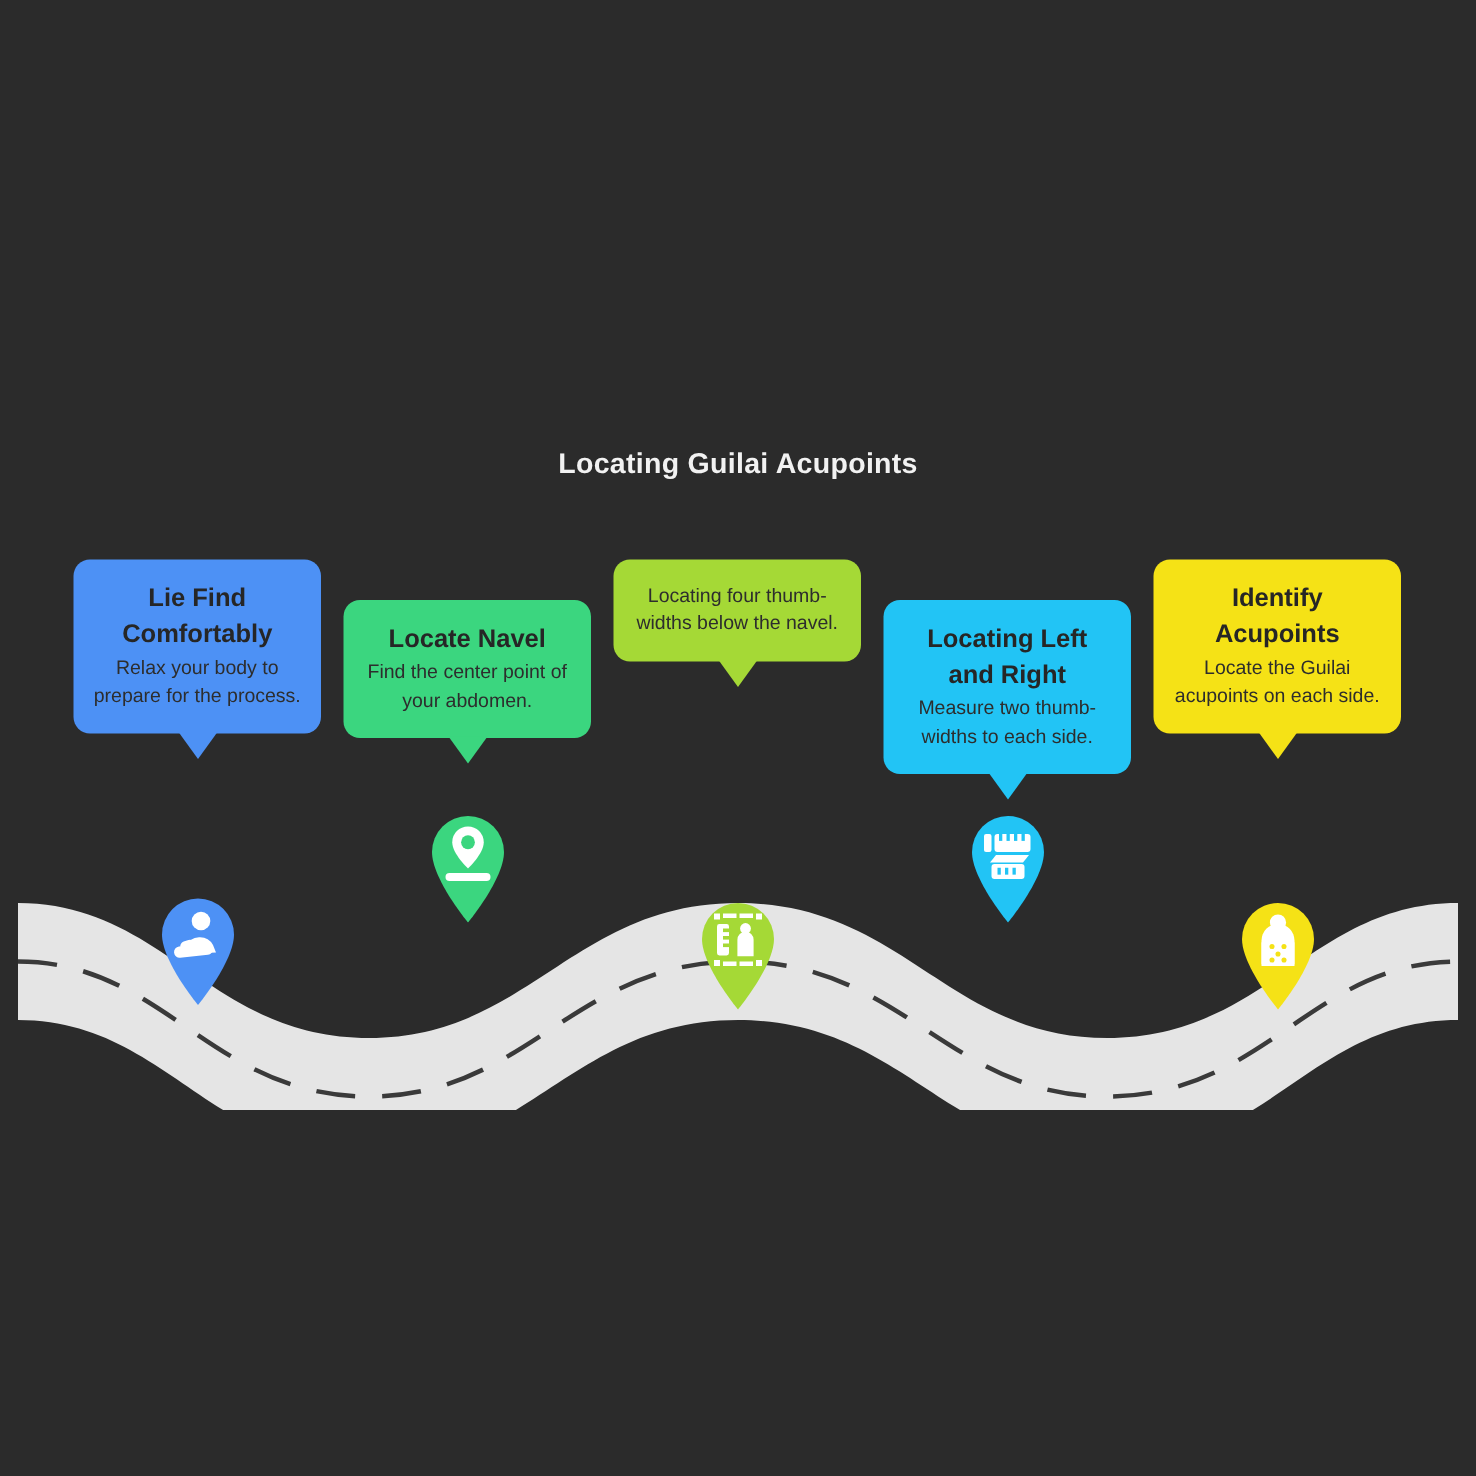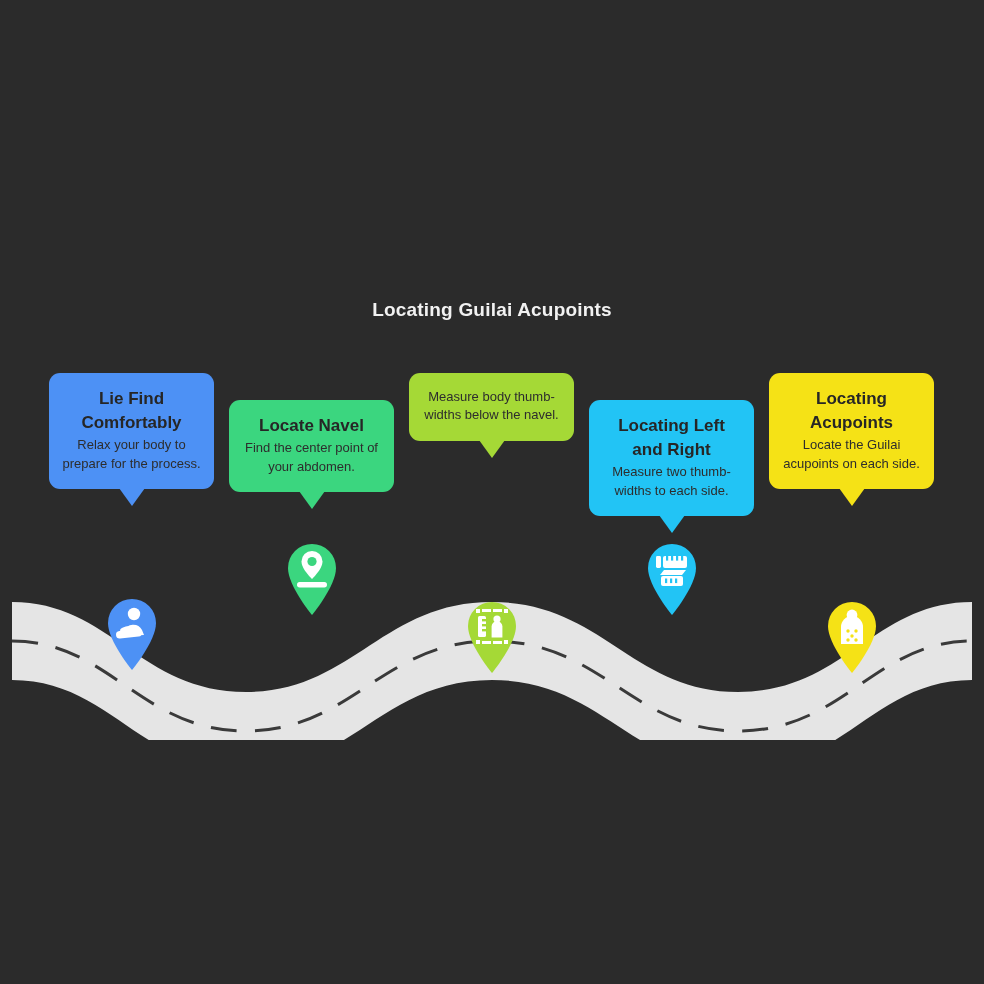--- a/index.html
+++ b/index.html
@@ -89,32 +89,32 @@
     <div class="tail"></div>
   </div>
 
   <div class="card" style="left:229px;top:400px;background:#3bd67f;color:#3bd67f;">
     <div class="c-title">Locate Navel</div>
     <div class="c-desc">Find the center point of your abdomen.</div>
     <div class="tail"></div>
   </div>
 
   <div class="card" style="left:409px;top:373px;background:#a5d936;color:#a5d936;">
-    <div class="c-desc">Measure body thumb-widths below the navel.</div>
+    <div class="c-desc">Locating four thumb-widths below the navel.</div>
     <div class="tail"></div>
   </div>
 
   <div class="card" style="left:589px;top:400px;background:#22c4f5;color:#22c4f5;">
     <div class="c-title">Locating Left and Right</div>
     <div class="c-desc">Measure two thumb-widths to each side.</div>
     <div class="tail"></div>
   </div>
 
   <div class="card" style="left:769px;top:373px;background:#f5e216;color:#f5e216;">
-    <div class="c-title">Locating Acupoints</div>
+    <div class="c-title">Identify Acupoints</div>
     <div class="c-desc">Locate the Guilai acupoints on each side.</div>
     <div class="tail"></div>
   </div>
 
   <div class="pin" style="left:104px;top:597px;">
     <svg viewBox="0 0 56 74">
       <path fill="#4d91f5" d="M28 73 C28 73 52 44 52 26 A24 24 0 1 0 4 26 C4 44 28 73 28 73 Z"></path>
       <g fill="#ffffff">
         <circle cx="30" cy="17" r="6.2"></circle>
         <path d="M20 34 a10 10 0 0 1 18 -1 l2 5 -20 1 z"></path>

